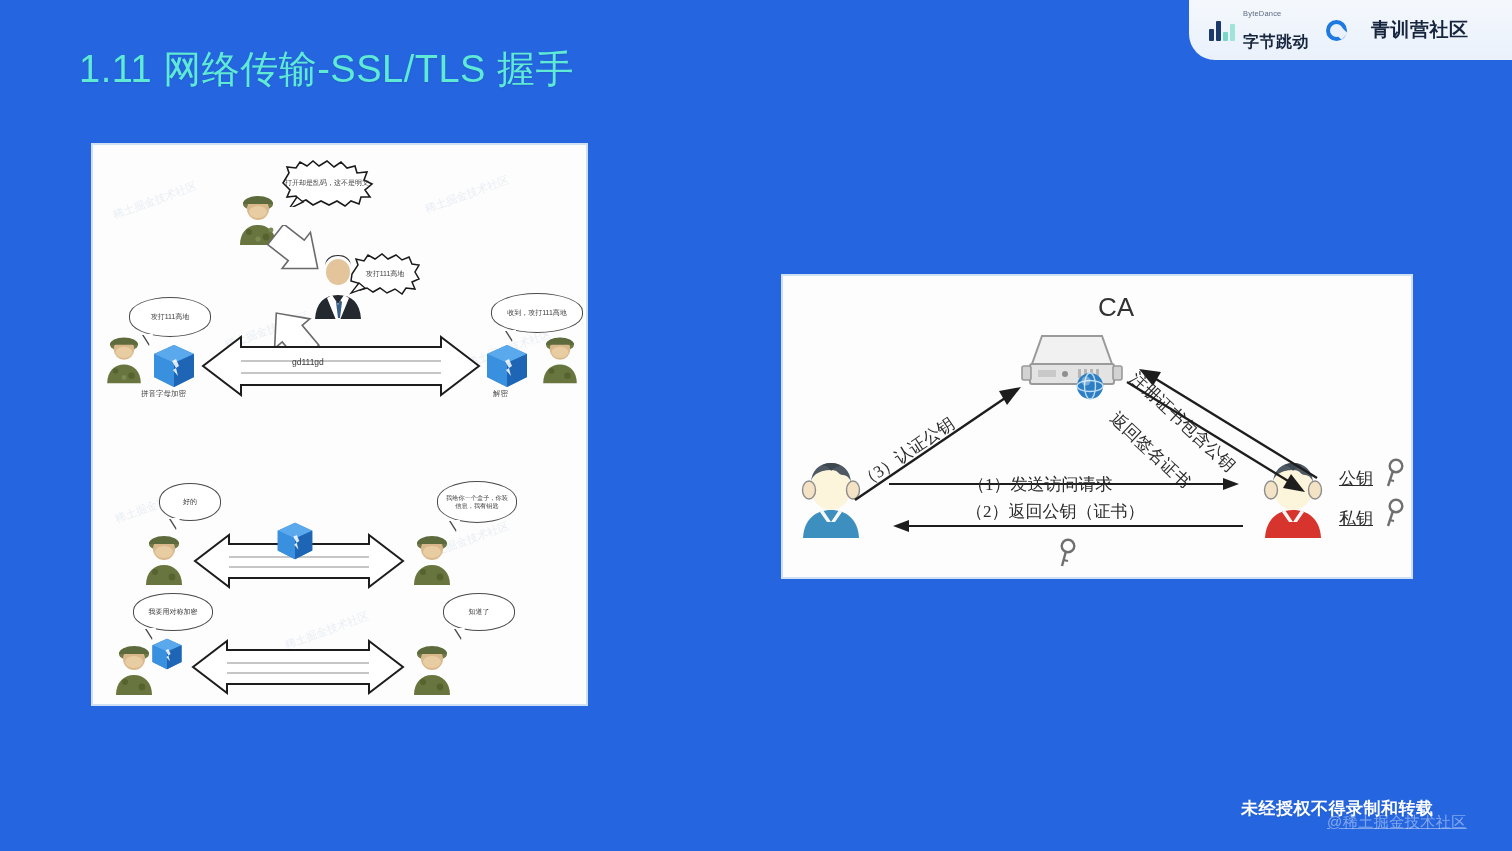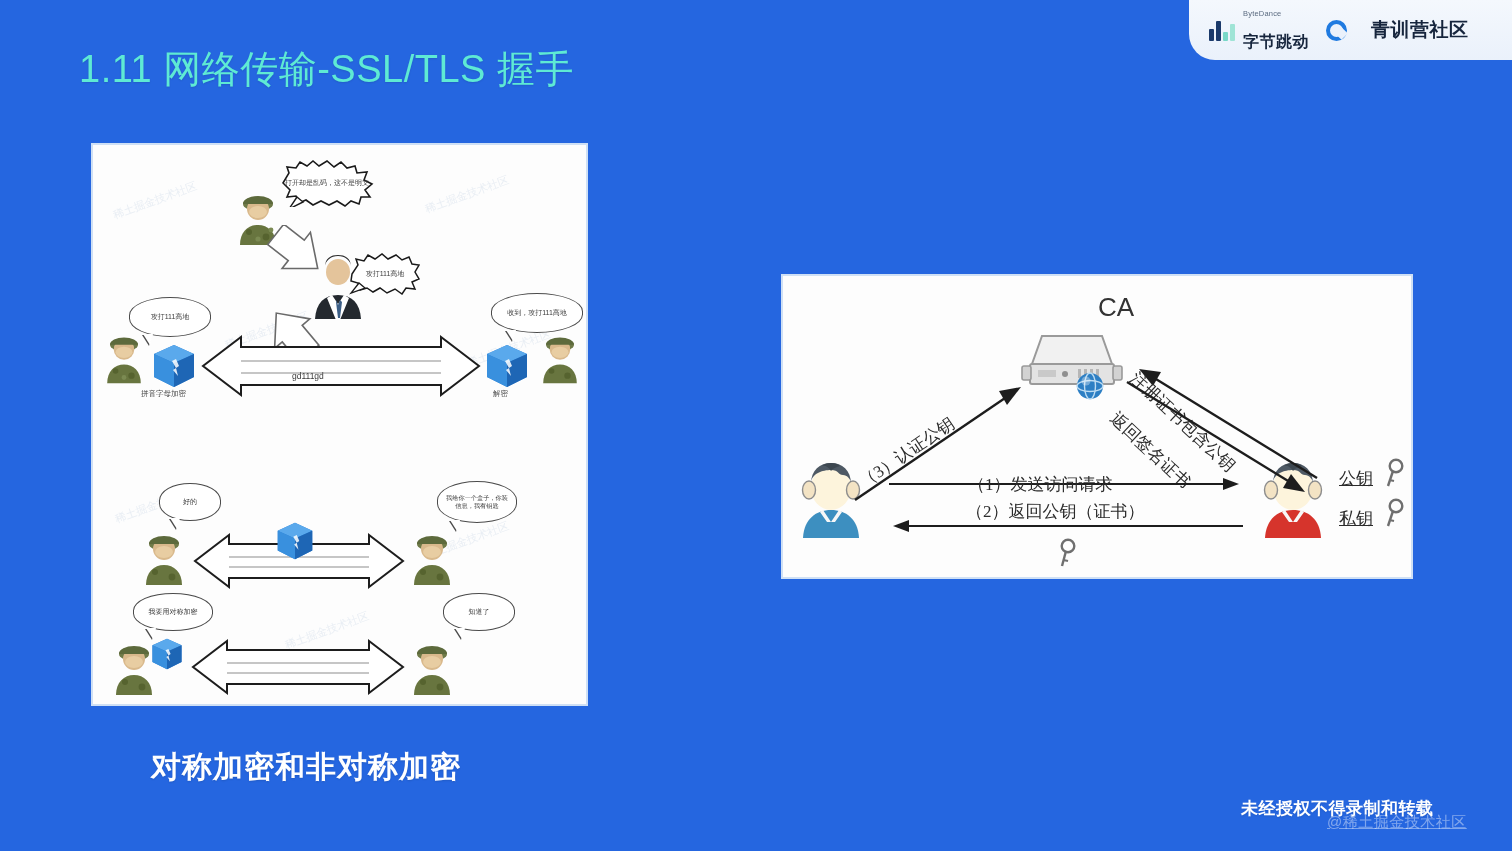--- a/index.html
+++ b/index.html
@@ -246,21 +246,21 @@
       <polygon points="2,11 22,20 22,44 2,34" fill="#3990de"></polygon>
       <path d="M24 16l3 7-3 2 2 8-5-6 3-2-4-7z" fill="#ffffff" opacity=".85"></path>
     </svg>
     <span class="caption-sm" style="left:48px; top:244px;">拼音字母加密</span>
 
     <svg style="position:absolute;left:108px;top:190px;" width="280" height="62" viewBox="0 0 280 62">
       <path d="M40 12 L240 12 L240 2 L278 31 L240 60 L240 50 L40 50 L40 60 L2 31 L40 2 Z" fill="#ffffff" stroke="#1d1d1d" stroke-width="2"></path>
       <line x1="40" y1="26" x2="240" y2="26" stroke="#8d8d8d" stroke-width="1.2"></line>
       <line x1="40" y1="38" x2="240" y2="38" stroke="#8d8d8d" stroke-width="1.2"></line>
     </svg>
-    <span class="caption-sm" style="left:199px; top:226px; font-size:8.5px; color:#3a3a3a;">gd111gd</span>
+    <span class="caption-sm" style="left:199px; top:212px; font-size:8.5px; color:#3a3a3a;">gd111gd</span>
 
     <svg class="cube" style="left:392px; top:198px;" width="44" height="46" viewBox="0 0 44 46">
       <polygon points="22,2 42,11 42,34 22,44 2,34 2,11" fill="#2d7fd4"></polygon>
       <polygon points="22,2 42,11 22,20 2,11" fill="#5aa9ec"></polygon>
       <polygon points="22,20 42,11 42,34 22,44" fill="#1e66b5"></polygon>
       <polygon points="2,11 22,20 22,44 2,34" fill="#3990de"></polygon>
       <path d="M24 16l3 7-3 2 2 8-5-6 3-2-4-7z" fill="#ffffff" opacity=".85"></path>
     </svg>
     <span class="caption-sm" style="left:400px; top:244px;">解密</span>
 
@@ -444,18 +444,17 @@
     </svg>
 
     <span class="key-label" style="left:556px; top:231px;text-decoration:underline;">私钥</span>
     <svg style="position:absolute;left:598px;top:222px;" width="26" height="30" viewBox="0 0 24 30">
       <circle cx="14" cy="8" r="6.3" fill="none" stroke="#6f6f6f" stroke-width="2.4"></circle>
       <line x1="11" y1="13" x2="6" y2="28" stroke="#6f6f6f" stroke-width="2.4"></line>
       <line x1="7.5" y1="22" x2="12" y2="23" stroke="#6f6f6f" stroke-width="2.2"></line>
     </svg>
   </div>
 
-  <div class="cap" id="cap-left">对称加密和非对称加密</div>
 
   <div class="footer-note">未经授权不得录制和转载</div>
   <div class="footer-wm">@稀土掘金技术社区</div>
 
 </div>
 
 </body></html>

